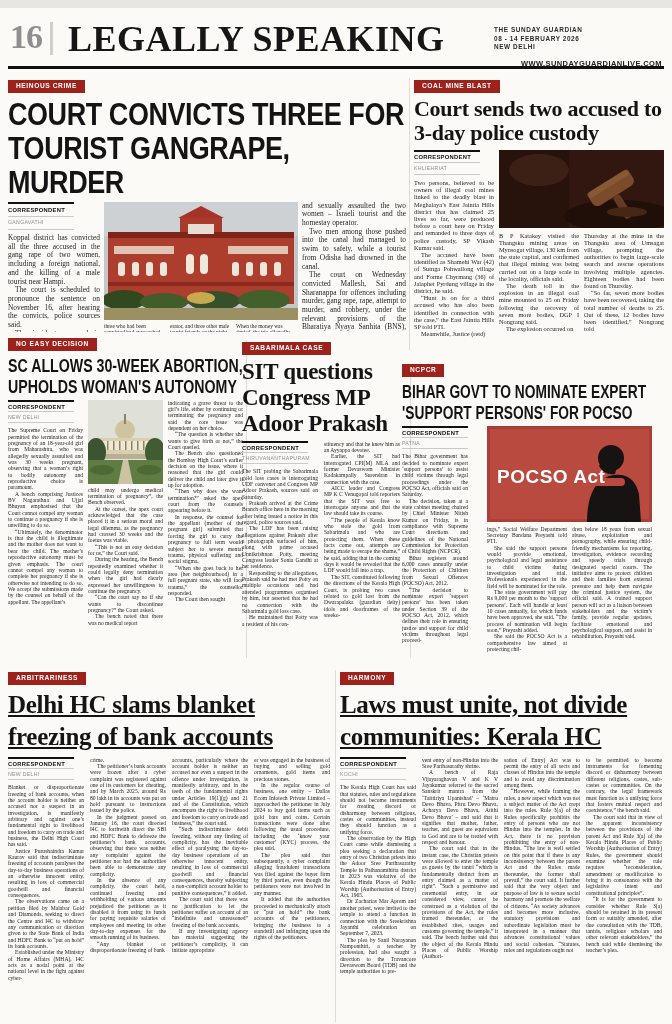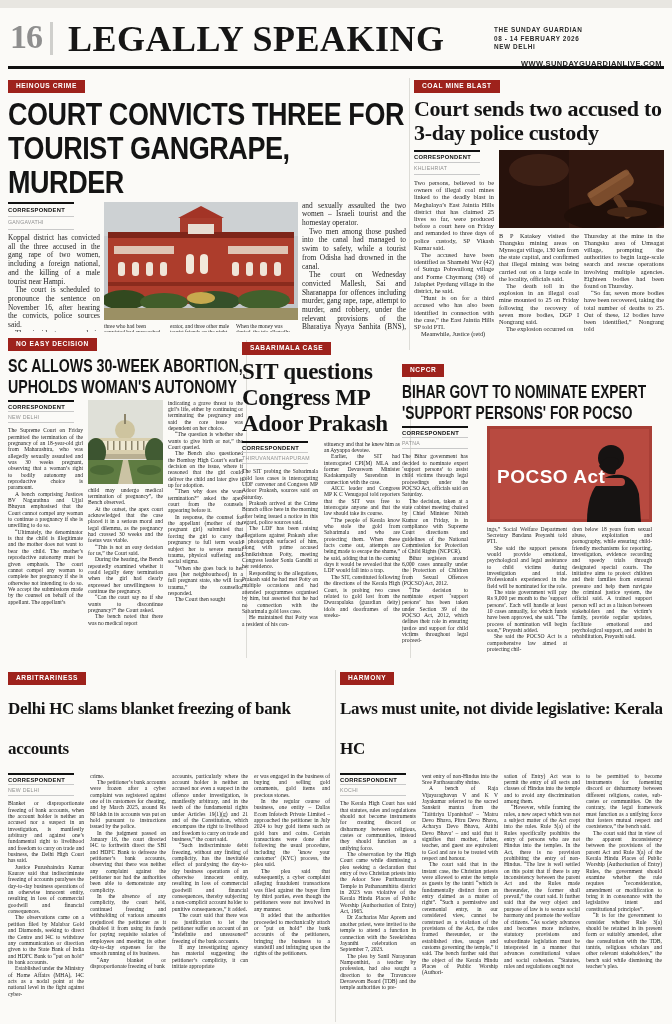--- a/index.html
+++ b/index.html
@@ -40,21 +40,21 @@
   #a-sit    { left:242px; top:328px; width:158px; height:326px; }
   #a-pocso  { left:402px; top:350px; width:250px; height:304px; }
   #a-bank   { left:8px;   top:658px; width:325px; height:360px; }
   #a-kerala { left:340px; top:658px; width:324px; height:360px; }
 
   #a-gang .hsc  { width:472px; font-size:32px; line-height:34px; transform:scaleX(.843); letter-spacing:-.5px; }
   #a-abort .hsc { width:316px; font-size:19px; line-height:21px; transform:scaleX(.747); }
   #a-pocso .hsc { width:345px; font-size:19px; line-height:21px; transform:scaleX(.724); }
   #a-coal .hse  { font-size:22px; line-height:24.5px; }
   #a-sit .hse   { font-size:23px; line-height:26px; }
-  #a-bank .hse, #a-kerala .hse { font-size:17px; line-height:40px; }
+  #a-bank .hse, #a-kerala .hse { font-size:25px; line-height:32px;text-decoration:underline; }
 
   #a-gang .body { gap:4px; height:172px; font-size:7.4px; line-height:8.7px; }
   #a-gang .c1 { width:92px; } #a-gang .cmid { width:194px; } #a-gang .c2 { width:104px; }
   #a-gang .ucols { display:flex; gap:4px; margin-top:3px; font-size:5.4px; line-height:6.2px; height:48px; overflow:hidden; }
   #a-gang .ucol { width:62px; }
 
   #a-coal .body { gap:5px; height:212px; font-size:6.3px; line-height:7.2px; }
   #a-coal .c1 { width:80px; }
   #a-coal .cr { width:165px; }
   #a-coal .subcols { display:flex; gap:5px; margin-top:4px; height:128px; overflow:hidden; }
@@ -387,21 +387,21 @@
             <p class="p">In the regular course of business, one entity – Dallas Ecom Infotech Private Limited – approached the petitioner in July 2024 to buy gold items such as gold bars and coins. Certain transactions were done after following the usual procedure, including the ‘know your customer’ (KYC) process, the plea said.</p>
             <p class="p">The plea said that subsequently, a cyber complaint alleging fraudulent transactions was filed against the buyer firm by third parties, even though the petitioners were not involved in any manner.</p>
             <p class="p">It added that the authorities proceeded to mechanically attach or “put on hold” the bank accounts of the petitioners, bringing the business to a standstill and infringing upon the rights of the petitioners.</p>
           </div>
         </div>
     </div>
   </article>
 
   <article class="art" id="a-kerala">
     <div class="kicker">HARMONY</div>
-    <h2 class="hse">Laws must unite, not divide legislative: Kerala HC</h2>
+    <h2 class="hse">Laws must unite, not divide communities: Kerala HC</h2>
     <div class="body smallbody">
       <div class="col">
         <div class="byl">
           <div class="who">CORRESPONDENT</div>
           <div class="where">KOCHI</div>
         </div>
         <div class="txt">
             <p class="p">The Kerala High Court has said that statutes, rules and regulations should not become instruments for creating discord or disharmony between religious, castes or communities, instead they should function as a unifying force.</p>
             <p class="p">The observation by the High Court came while dismissing a plea seeking a declaration that entry of two Christian priests into the Adoor Sree Parthasarathy Temple in Pathanamthitta district in 2023 was violative of the Kerala Hindu Places of Public Worship (Authorisation of Entry) Act, 1965.</p>
             <p class="p">Dr Zacharias Mar Aprem and another priest, were invited to the temple to attend a function in connection with the Sreekrishna Jayanthi celebration on September 7, 2023.</p>

